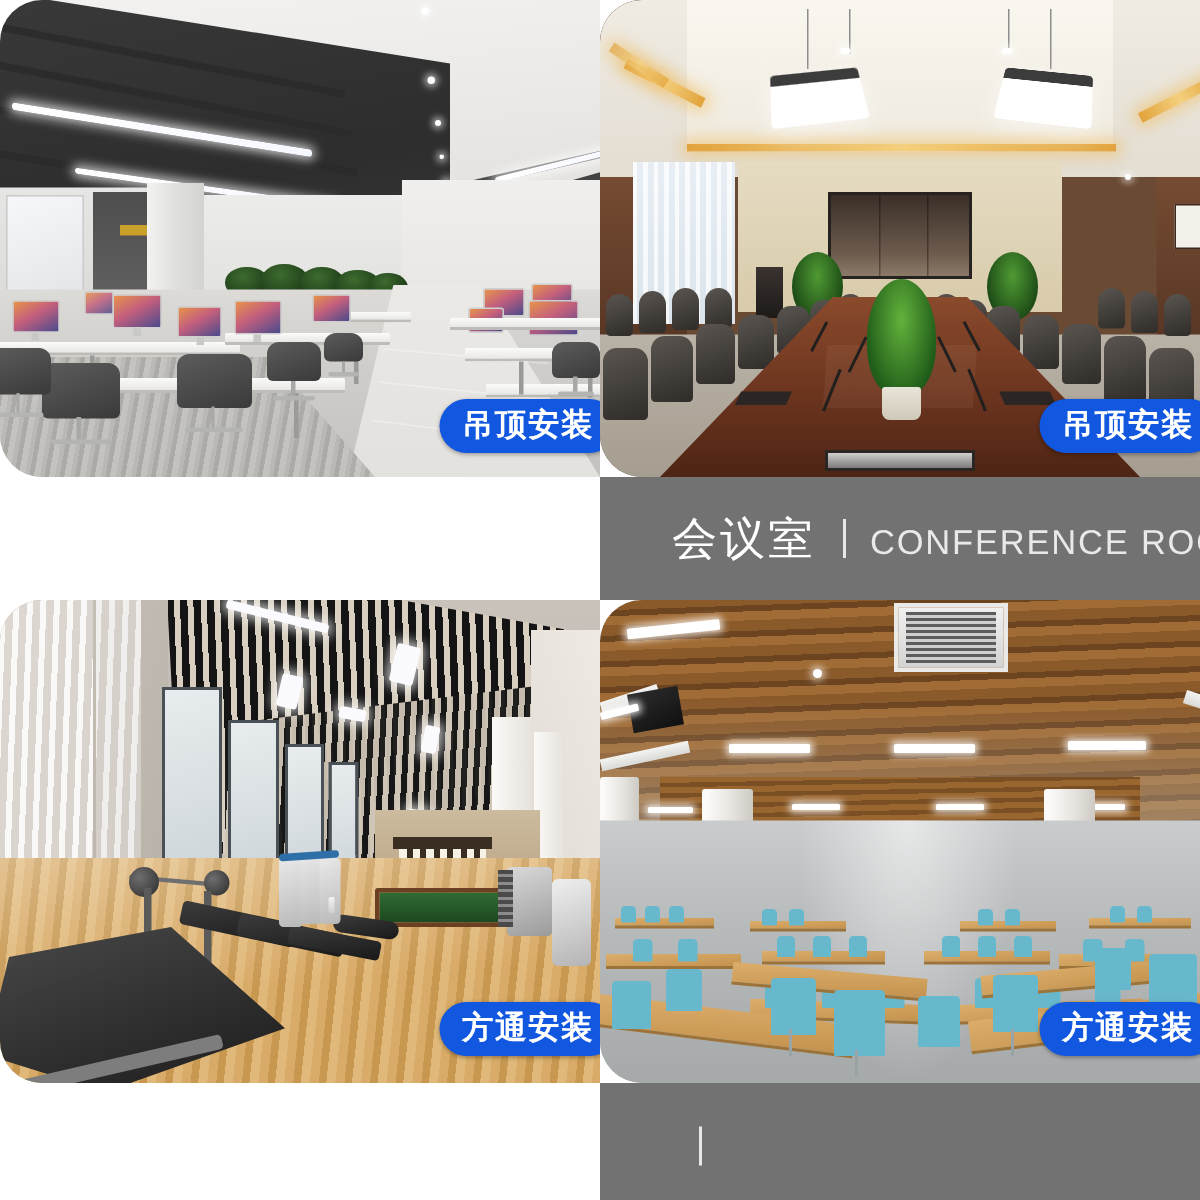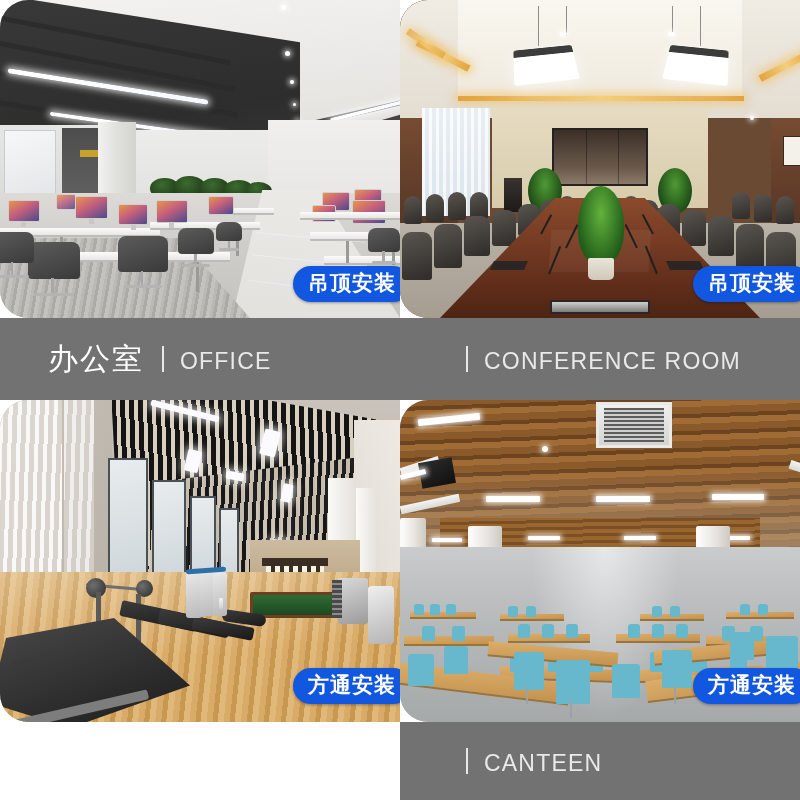--- a/index.html
+++ b/index.html
@@ -449,27 +449,20 @@
             <div class="bs"></div>
           </div>
         <div class="of-chair" style="left:368px;top:228px;width:32px;height:40px;">
             <div class="bk"></div>
             <div class="st"></div>
             <div class="bs"></div>
           </div>
       </div>
       <div class="badge">吊顶安装</div>
     </div>
-    <div class="bar">
-      <div class="bar-inner">
-        <span class="cn">办公室</span>
-        <span class="sep"></span>
-        <span class="en">OFFICE</span>
-      </div>
-    </div>
   </div>
 
   <div class="cell r1">
     <div class="photo">
       <div class="sc-conf">
         <div class="cf-wall-wood l"></div>
         <div class="cf-wall-wood r"></div>
         <div class="cf-ceil"></div>
         <div class="cf-ceil-inner"></div>
         <div class="cf-cove" style="left:14px;top:52px;width:58px;transform:rotate(27deg);"></div>
@@ -544,20 +537,21 @@
         <div class="cf-mic" style="left:236px;top:222px;height:26px;transform:rotate(-26deg);"></div>
         <div class="cf-mic" style="left:256px;top:244px;height:30px;transform:rotate(-22deg);"></div>
 
         <div class="cf-plant-c"></div>
         <div class="cf-pot"></div>
       </div>
       <div class="badge">吊顶安装</div>
     </div>
     <div class="bar">
       <div class="bar-inner">
+        <span class="cn">会议室</span>
         <span class="sep"></span>
         <span class="en">CONFERENCE ROOM</span>
       </div>
     </div>
   </div>
 
   <div class="cell r2">
     <div class="photo">
       <div class="sc-gym">
         <div class="gy-ceilbase"></div>
@@ -722,18 +716,17 @@
         <div class="cn-chair" style="left:330px;bottom:62px;width:24px;height:28px;"></div>
         <div class="cn-chair-leg" style="left:126px;bottom:18px;height:18px;"></div>
         <div class="cn-chair-leg" style="left:170px;bottom:4px;height:18px;"></div>
         <div class="cn-chair-leg" style="left:274px;bottom:18px;height:18px;"></div>
       </div>
       <div class="badge">方通安装</div>
     </div>
     <div class="bar">
       <div class="bar-inner">
         <span class="sep"></span>
-        <span class="en">CANTEEN</span>
       </div>
     </div>
   </div>
 
 </div>
 
 </body></html>

